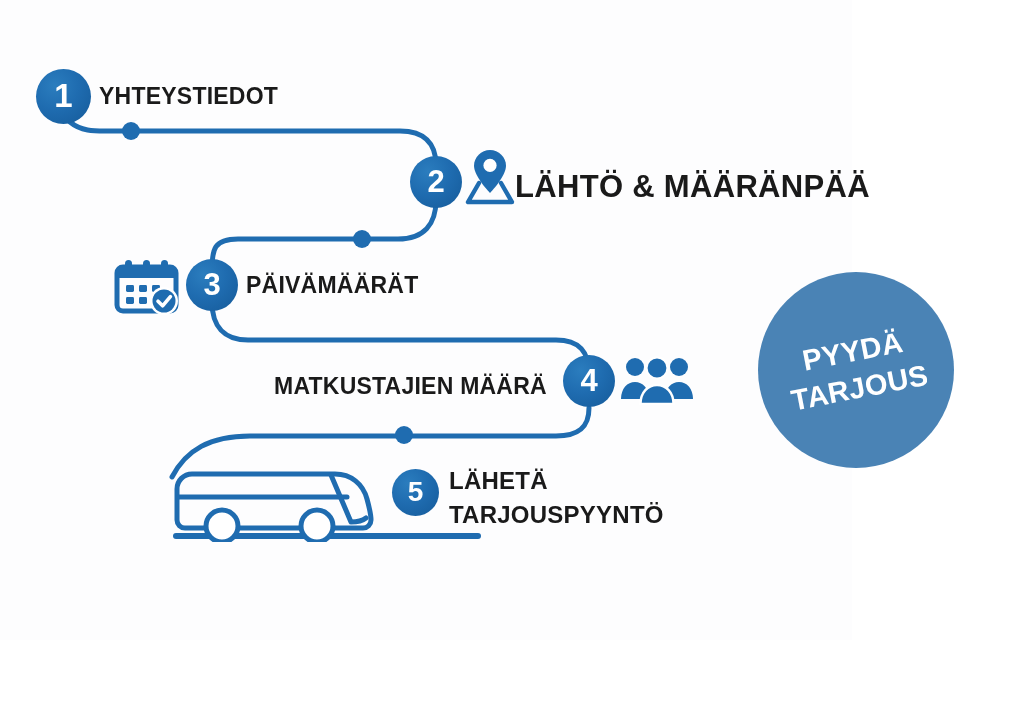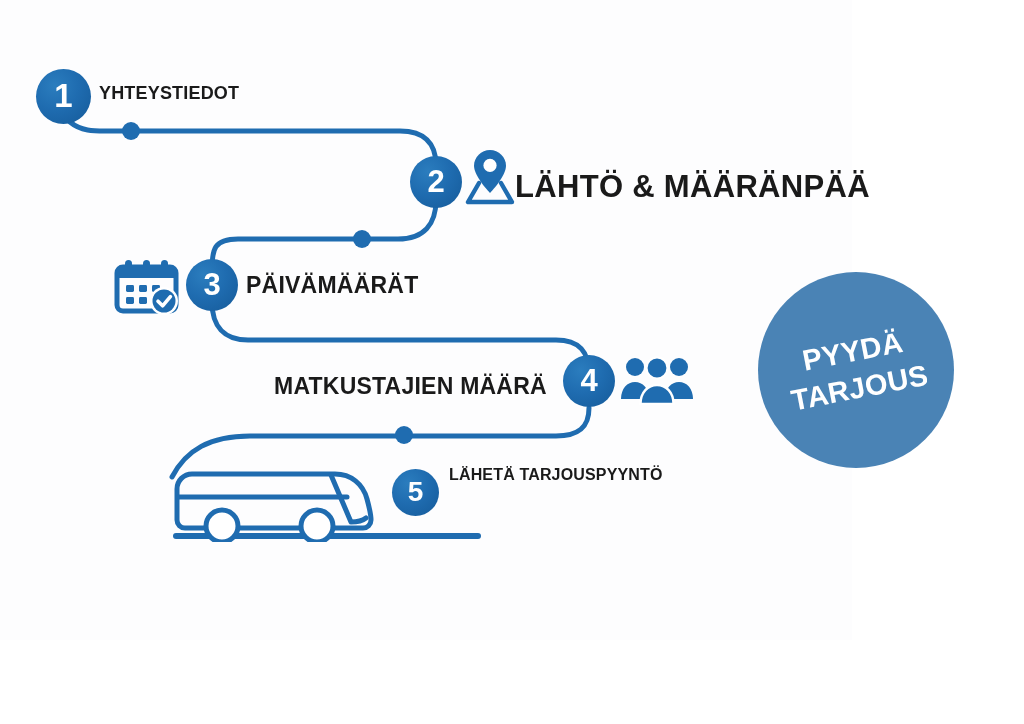--- a/index.html
+++ b/index.html
@@ -59,26 +59,26 @@
 
   
   .step-label {
     position: absolute;
     color: #1a1a1a;
     font-weight: 700;
     letter-spacing: 0.01em;
     white-space: nowrap;
     user-select: none;
   }
-  .l1 { left: 99px;  top: 83px;  font-size: 18px; }
+  .l1 { left: 99px;  top: 83px;  font-size: 23px; }
   .l2 { left: 515px; top: 169px; font-size: 31px; }
   .l3 { left: 246px; top: 272px; font-size: 23px; }
   .l4 { left: 274px; top: 373px; font-size: 23px; }
   .l5 {
-    left: 449px; top: 464px; font-size: 16px;
+    left: 449px; top: 464px; font-size: 24px;
     white-space: normal; width: 240px; line-height: 1.42;
   }
 
   
   .icon-box { position: absolute; }
   .pin-icon   { left: 464px; top: 147px; width: 52px; height: 58px; }
   .cal-icon   { left: 113px; top: 258px; width: 73px; height: 58px; }
   .people-icon{ left: 621px; top: 355px; width: 72px; height: 50px; }
   .bus-icon   { left: 165px; top: 452px; width: 222px; height: 90px; }
 

